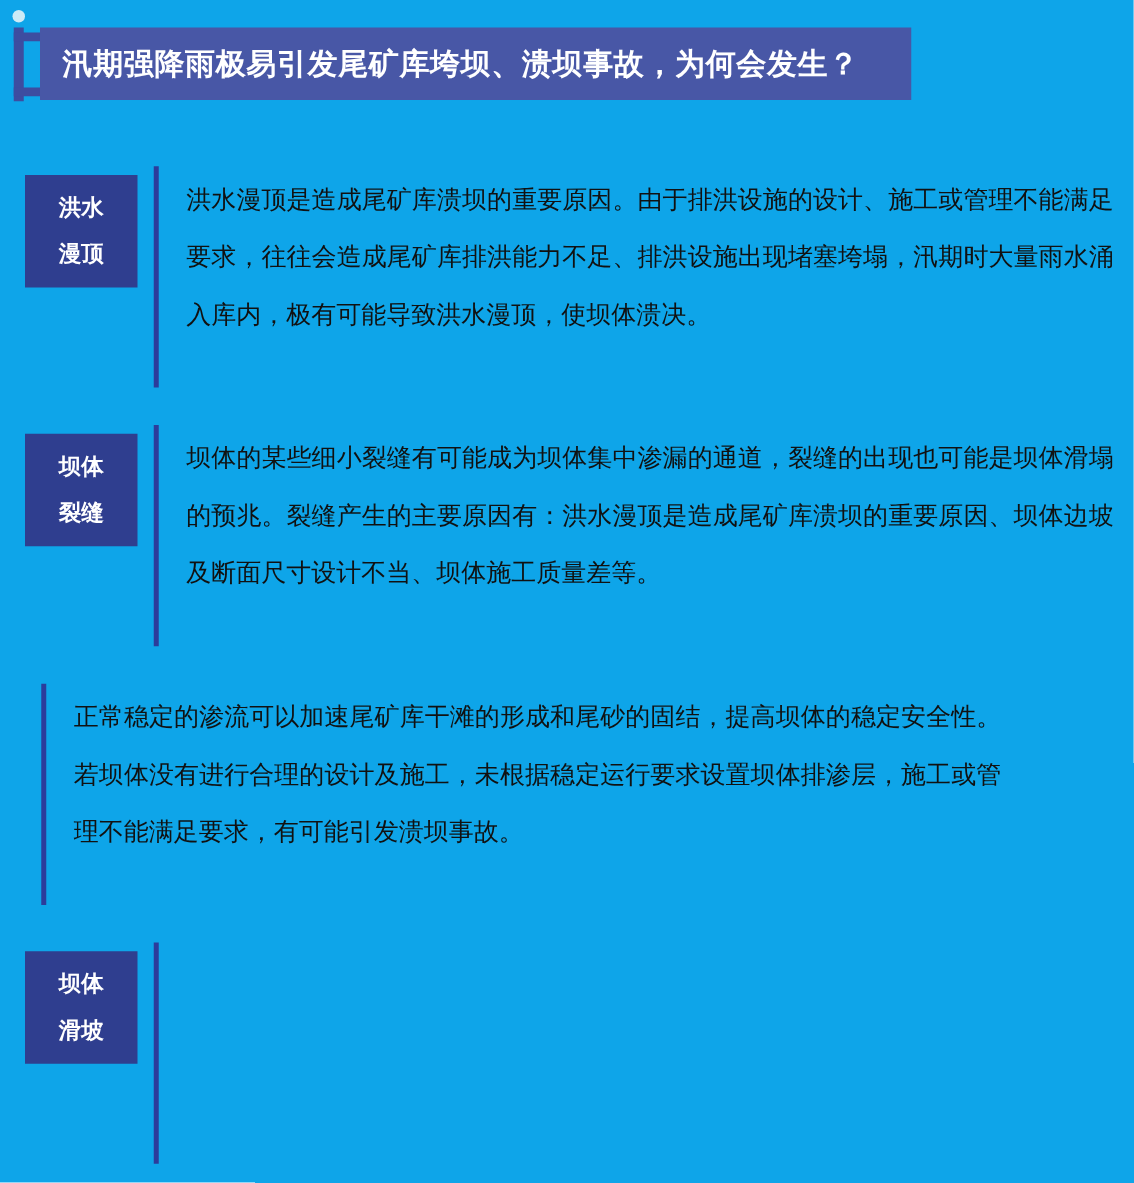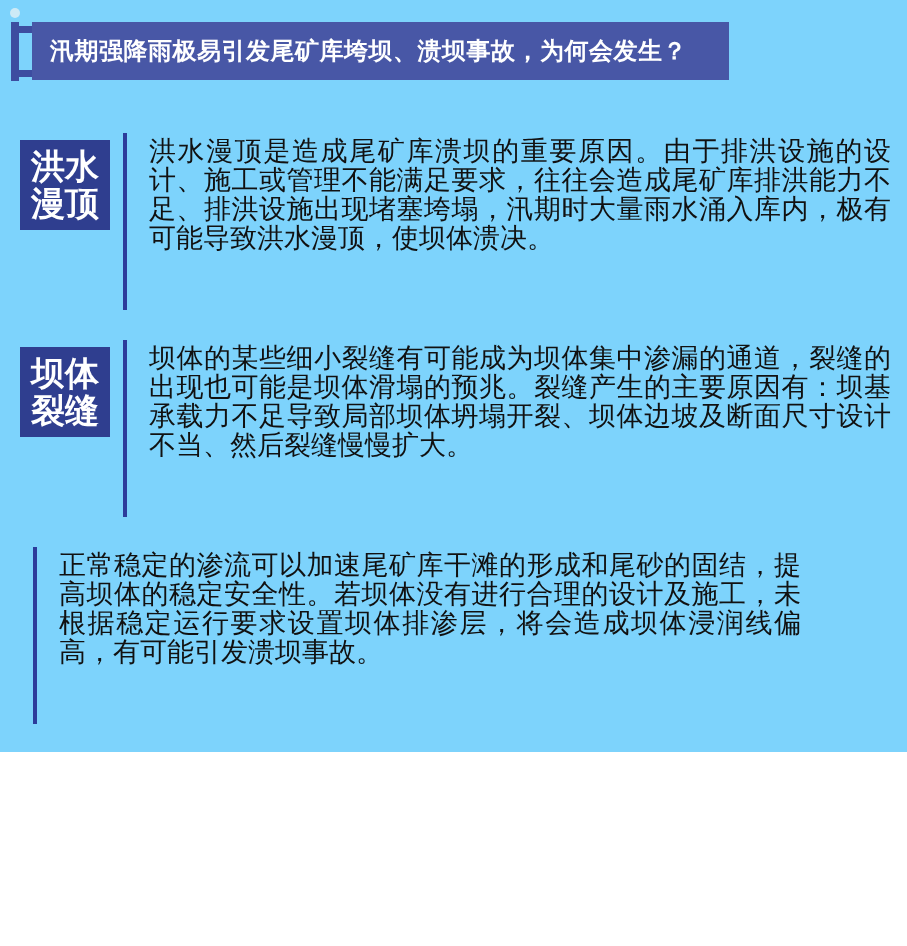--- a/index.html
+++ b/index.html
@@ -4,22 +4,22 @@
 <style>
   html, body {
     margin: 0;
     padding: 0;
     background: #ffffff;
     font-family: "Liberation Sans", sans-serif;
   }
   .page {
     position: relative;
     width: 907px;
-    height: 752px;
-    background: #7dd3fc;
+    height: 946px;
+    background: #0ea5e9;
     overflow: hidden;
   }
   
   .header-wrap {
     position: relative;
     height: 80px;
   }
   .accent-dot {
     position: absolute;
     left: 10px;
@@ -82,42 +82,42 @@
     margin: 0 0 30px 20px;
     min-height: 177px;
   }
   .label-box {
     flex-shrink: 0;
     width: 90px;
     height: 90px;
     margin-top: 7px;
     background: #2f3e8f;
     color: #ffffff;
-    font-size: 34px;
+    font-size: 18px;
     font-weight: bold;
     line-height: 37px;
     display: flex;
     flex-direction: column;
     align-items: center;
     justify-content: center;
     text-align: center;
   }
   .divider {
     flex-shrink: 0;
     width: 4px;
     margin-left: 13px;
     background: #2c3c9b;
   }
   .body-text {
     margin-left: 22px;
     width: 742px;
     padding-top: 4px;
     padding-bottom: 22px;
-    font-size: 27px;
-    line-height: 29px;
+    font-size: 20px;
+    line-height: 46px;
     color: #111111;
     text-align: justify;
     letter-spacing: 0;
   }
 </style>
 </head>
 <body>
 
 <div class="page">
 
@@ -141,26 +141,26 @@
       <div class="divider"></div>
       <div class="body-text">洪水漫顶是造成尾矿库溃坝的重要原因。由于排洪设施的设计、施工或管理不能满足要求，往往会造成尾矿库排洪能力不足、排洪设施出现堵塞垮塌，汛期时大量雨水涌入库内，极有可能导致洪水漫顶，使坝体溃决。</div>
     </div>
 
     <div class="section">
       <div class="label-box">
         <span>坝体</span>
         <span>裂缝</span>
       </div>
       <div class="divider"></div>
-      <div class="body-text">坝体的某些细小裂缝有可能成为坝体集中渗漏的通道，裂缝的出现也可能是坝体滑塌的预兆。裂缝产生的主要原因有：坝基承载力不足导致局部坝体坍塌开裂、坝体边坡及断面尺寸设计不当、然后裂缝慢慢扩大。</div>
+      <div class="body-text">坝体的某些细小裂缝有可能成为坝体集中渗漏的通道，裂缝的出现也可能是坝体滑塌的预兆。裂缝产生的主要原因有：洪水漫顶是造成尾矿库溃坝的重要原因、坝体边坡及断面尺寸设计不当、坝体施工质量差等。</div>
     </div>
 
     <div class="section">
       <div class="divider"></div>
-      <div class="body-text">正常稳定的渗流可以加速尾矿库干滩的形成和尾砂的固结，提高坝体的稳定安全性。若坝体没有进行合理的设计及施工，未根据稳定运行要求设置坝体排渗层，将会造成坝体浸润线偏高，有可能引发溃坝事故。</div>
+      <div class="body-text">正常稳定的渗流可以加速尾矿库干滩的形成和尾砂的固结，提高坝体的稳定安全性。若坝体没有进行合理的设计及施工，未根据稳定运行要求设置坝体排渗层，施工或管理不能满足要求，有可能引发溃坝事故。</div>
     </div>
 
     <div class="section">
       <div class="label-box">
         <span>坝体</span>
         <span>滑坡</span>
       </div>
       <div class="divider"></div>
     </div>
 

